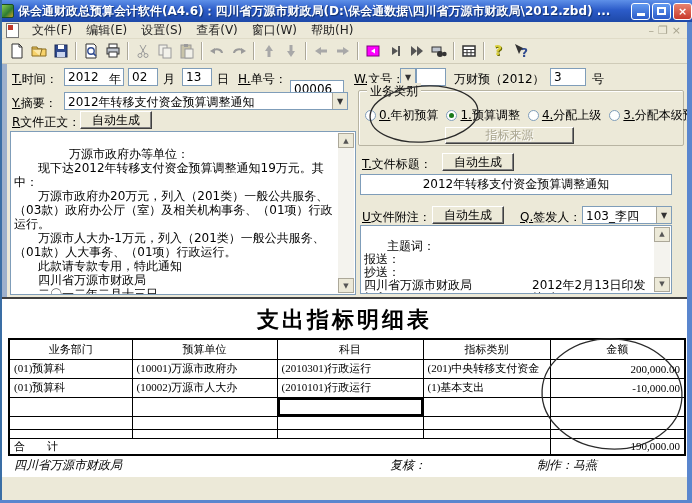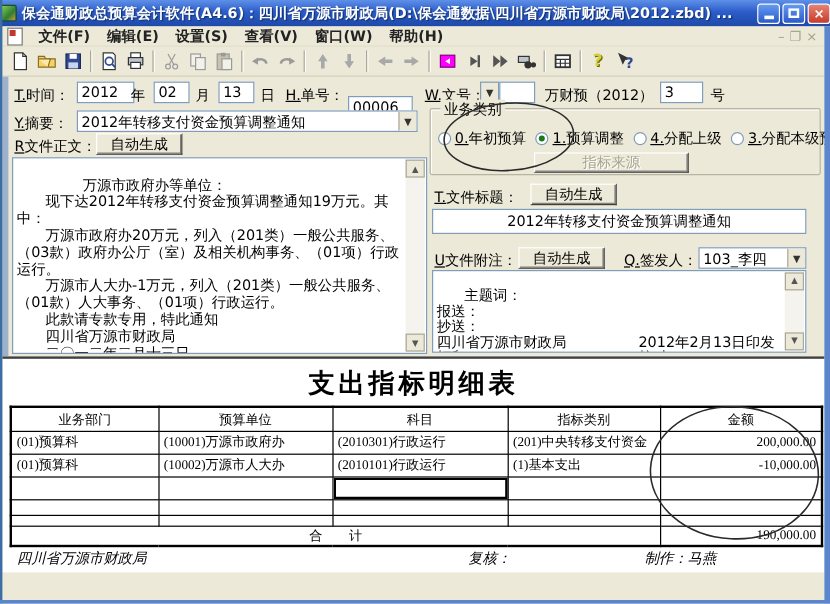--- a/index.html
+++ b/index.html
@@ -27,21 +27,21 @@
             background:linear-gradient(180deg,#639AF0,#2B5BC9); }
   .tb-btn.close { background:linear-gradient(180deg,#E8836F,#C93A2B); font-weight:bold; }
   .tb-min-bar { width:8px; height:3px; background:#fff; margin-top:7px; }
   .tb-max-box { width:9px; height:8px; border:2px solid #fff; }
 
   
   .menubar { position:absolute; left:2px; top:22px; width:685px; height:17px; background:#ECE9D8;
              display:flex; align-items:center; padding:0 2px; border-bottom:1px solid #E0DCC8; }
   .doc-icon { width:13px; height:15px; background:#fff; border:1px solid #777; position:relative; margin:0 6px 0 2px; }
   .doc-icon::after { content:""; position:absolute; left:1px; top:1px; width:5px; height:5px; background:#C0392B; }
-  .menu-item { padding:1px 7px; color:#222; cursor:default;font-weight:bold; }
+  .menu-item { padding:1px 7px; color:#222; cursor:default; }
   .mdi-controls { margin-left:auto; display:flex; gap:4px; padding-right:4px; color:#A8A48F; font-size:11px; }
 
   
   .toolbar { position:absolute; left:2px; top:39px; width:685px; height:25px; background:#ECE9D8;
              display:flex; align-items:center; padding-left:4px; border-bottom:1px solid #CFCBB8; }
   .tool { width:22px; height:22px; display:flex; align-items:center; justify-content:center; }
   .tsep { width:2px; height:18px; margin:0 3px; border-left:1px solid #ACA899; border-right:1px solid #fff; }
 
   
   .content { position:absolute; left:2px; top:64px; width:685px; height:233px; background:#ECE9D8; }
@@ -273,21 +273,21 @@
           <path d="M2 1 l4 10 l2 -4 l4 -1z" fill="#333"></path>
           <text x="8" y="14" font-size="12" font-weight="bold" fill="#2F4A8F">?</text>
         </svg>
       </span>
   </div>
 
   <div class="content">
     <div class="mdi-strip"></div>
 
     <span class="lbl hotkey" style="left:10px;top:7px;">T.时间：</span>
-    <span class="field" style="left:62px;top:4px;width:48px;">2012</span>
+    <span class="field" style="left:62px;top:4px;width:60px;">2012</span>
     <span class="lbl" style="left:107px;top:7px;">年</span>
     <span class="field" style="left:126px;top:4px;width:30px;">02</span>
     <span class="lbl" style="left:161px;top:7px;">月</span>
     <span class="field" style="left:180px;top:4px;width:30px;">13</span>
     <span class="lbl" style="left:215px;top:7px;">日</span>
     <span class="lbl hotkey" style="left:236px;top:7px;">H.单号：</span>
     <span class="field" style="left:288px;top:16px;width:54px;">00006</span>
     <span class="lbl hotkey" style="left:352px;top:7px;">W.文号：</span>
     <span class="combo-arrow" style="left:398px;top:4px;">▼</span>
     <span class="field" style="left:414px;top:4px;width:30px;"></span>
@@ -416,21 +416,21 @@
             <td class="num" style="height: 13px;"></td>
           </tr>
           <tr>
             <td style="height: 9px;"></td>
             <td style="height: 9px;"></td>
             <td style="height: 9px;"></td>
             <td style="height: 9px;"></td>
             <td class="num" style="height: 9px;"></td>
           </tr>
           <tr class="total">
-            <td colspan="4" style="text-align: center; height: 17px;">合　　计</td>
+            <td colspan="4" style="text-align: left; height: 17px;">合　　计</td>
             <td class="num">190,000.00</td>
           </tr>
         </tbody>
     </table>
     <div class="report-footer">
       <span class="rf-left">四川省万源市财政局</span>
       <span class="rf-center">复核：</span>
       <span class="rf-right">制作：马燕</span>
     </div>
   </div>

